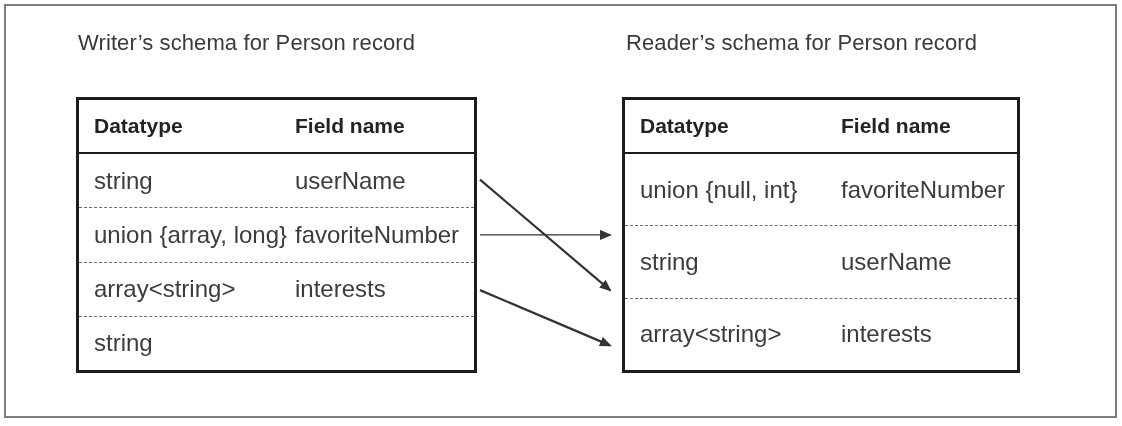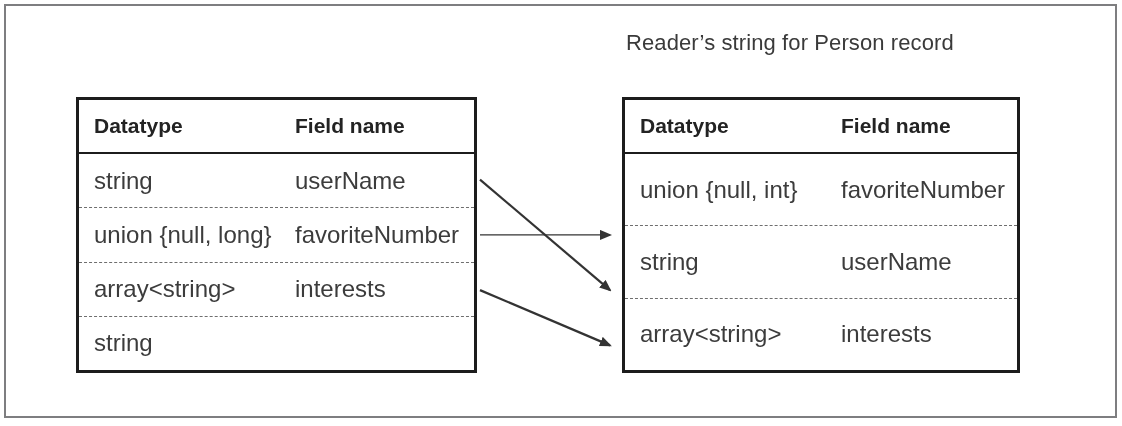--- a/index.html
+++ b/index.html
@@ -82,33 +82,34 @@
     width: 1122px; height: 426px;
     pointer-events: none;
   }
 </style>
 </head>
 <body>
 
 <div class="canvas">
   <div class="frame"></div>
 
-  <div class="title title-reader">Reader’s string for Person record</div>
+  <div class="title title-writer">Writer’s schema for Person record</div>
+  <div class="title title-reader">Reader’s schema for Person record</div>
 
   <div class="schema-table table-writer">
     <div class="thead">
       <span class="col-type">Datatype</span>
       <span class="col-name">Field name</span>
     </div>
     <div class="trow">
       <span class="col-type">string</span>
       <span class="col-name">userName</span>
     </div>
     <div class="trow">
-      <span class="col-type">union {null, long}</span>
+      <span class="col-type">union {array, long}</span>
       <span class="col-name">favoriteNumber</span>
     </div>
     <div class="trow">
       <span class="col-type">array&lt;string&gt;</span>
       <span class="col-name">interests</span>
     </div>
     <div class="trow">
       <span class="col-type">string</span>
     </div>
   </div>

